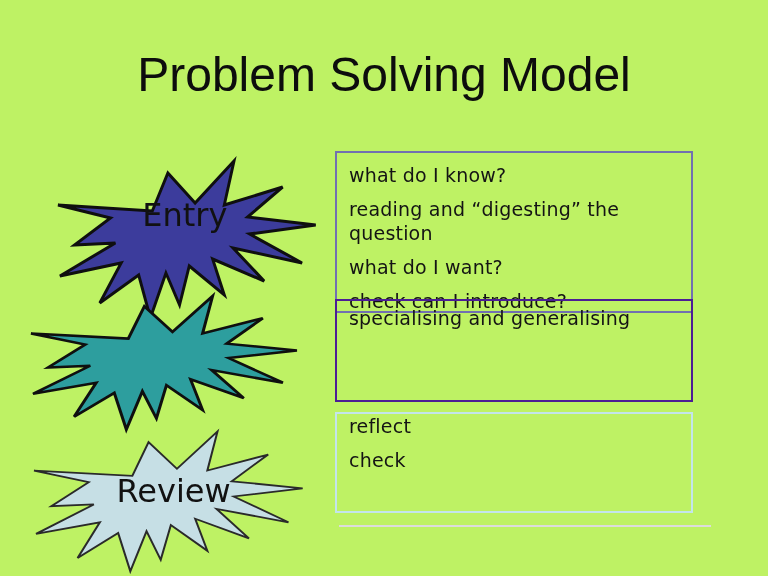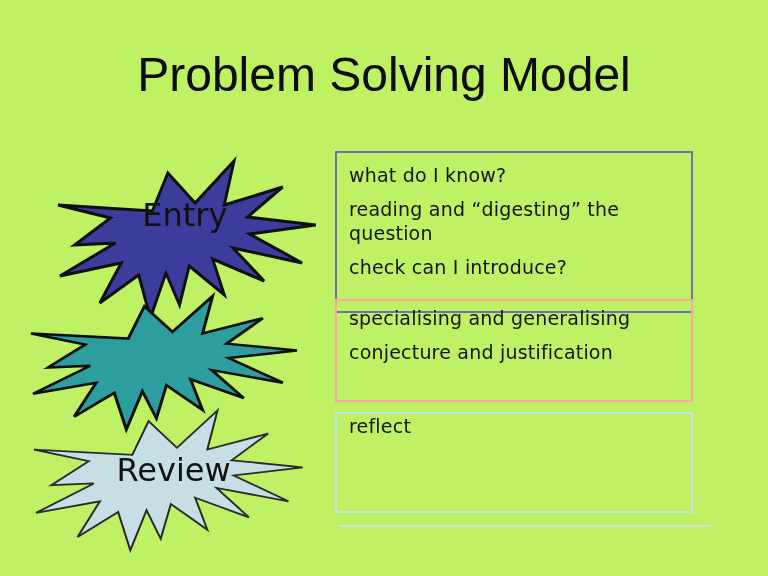--- a/index.html
+++ b/index.html
@@ -37,21 +37,21 @@
   }
   .star .star-label {
     position: absolute;
     transform: translate(-50%, -50%);
     font-size: 32px;
     color: #111111;
     white-space: nowrap;
   }
   #star-entry  { left: 57px;  top: 155px; width: 284px; height: 166px; }
   #star-attack { left: 30px;  top: 291px; width: 293px; height: 141px; }
-  #star-review { left: 33px;  top: 405px; width: 296px; height: 148px; }
+  #star-review { left: 33px;  top: 426px; width: 296px; height: 148px; }
   #star-entry  .star-label { left: 45%; top: 36%; }
   #star-attack .star-label { left: 48.5%; top: 43.5%; }
   #star-review .star-label { left: 47.5%; top: 44%; }
 
   .notes-box {
     position: absolute;
     left: 335px;
     width: 358px;
     background: transparent;
     box-sizing: border-box;
@@ -64,21 +64,21 @@
     color: #141414;
     letter-spacing: 0.2px;
   }
   #box-entry {
     top: 151px; height: 162px;
     border: 2px solid #7170b1;
     padding-top: 10px;
   }
   #box-attack {
     top: 299px; height: 103px;
-    border: 2px solid #fca5a5;
+    border: 2px solid #4c1d95;
     padding-top: 5px;
   }
   #box-review {
     top: 412px; height: 101px;
     border: 2px solid #c3e5eb;
   }
   .faint-rule {
     position: absolute;
     left: 339px; top: 525px;
     width: 372px; height: 0;
@@ -108,27 +108,28 @@
   <div class="star" id="star-review">
     <svg viewBox="0 0 292 166" preserveAspectRatio="none">
       <polygon points="1,50 55,63 18,90 60,88 3,121 66,108 44,148 84,120 96,163 112,118 126,150 136,111 172,140 160,104 213,126 181,93 252,108 198,79 266,70 196,62 232,32 172,50 182,6 142,48 114,18 98,56" fill="#c6dfe5" stroke="#2a2a2a" stroke-width="2" stroke-linejoin="miter"></polygon>
     </svg>
     <span class="star-label">Review</span>
   </div>
 
   <div class="notes-box" id="box-entry">
     <p>what do I know?</p>
     <p>reading and “digesting” the question</p>
+    <p>what do I want?</p>
     <p>check can I introduce?</p>
   </div>
 
   <div class="notes-box" id="box-attack">
     <p>specialising and generalising</p>
-    <p>conjecture and justification</p>
   </div>
 
   <div class="notes-box" id="box-review">
     <p>reflect</p>
+    <p>check</p>
   </div>
 
   <div class="faint-rule"></div>
 
 </div>
 
 </body></html>

